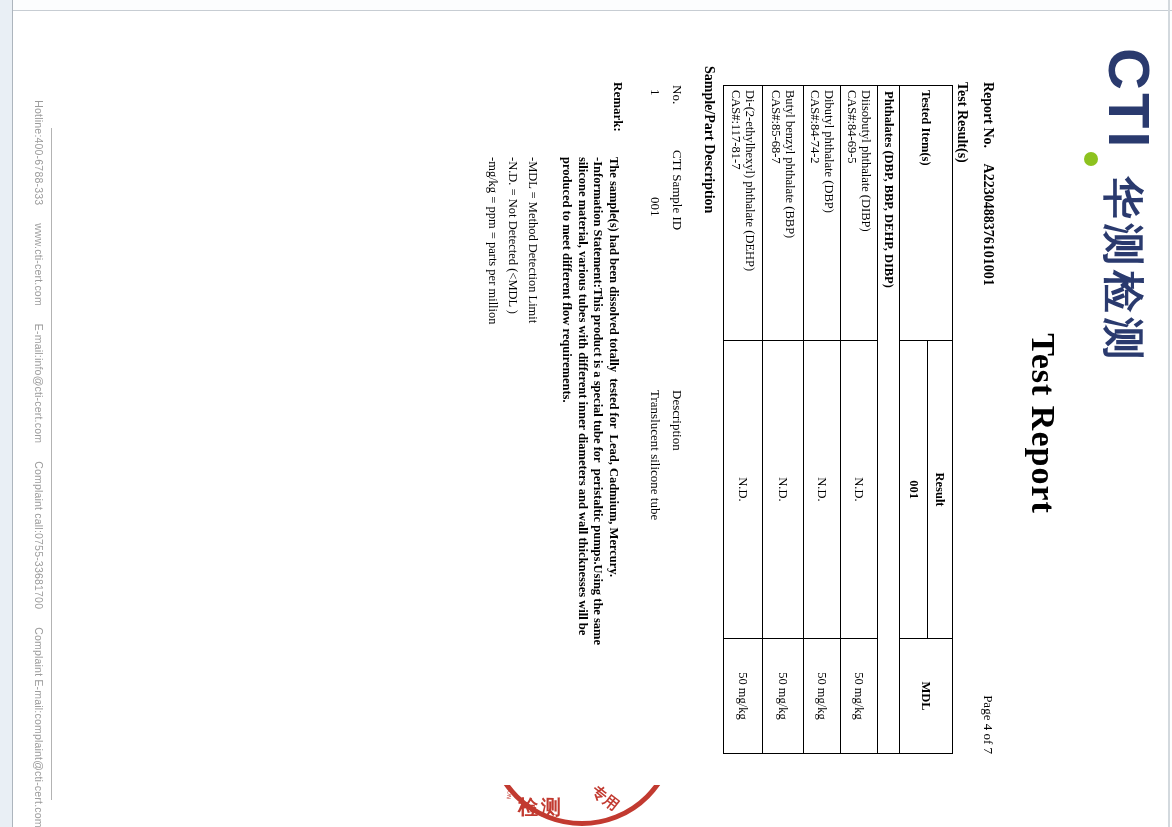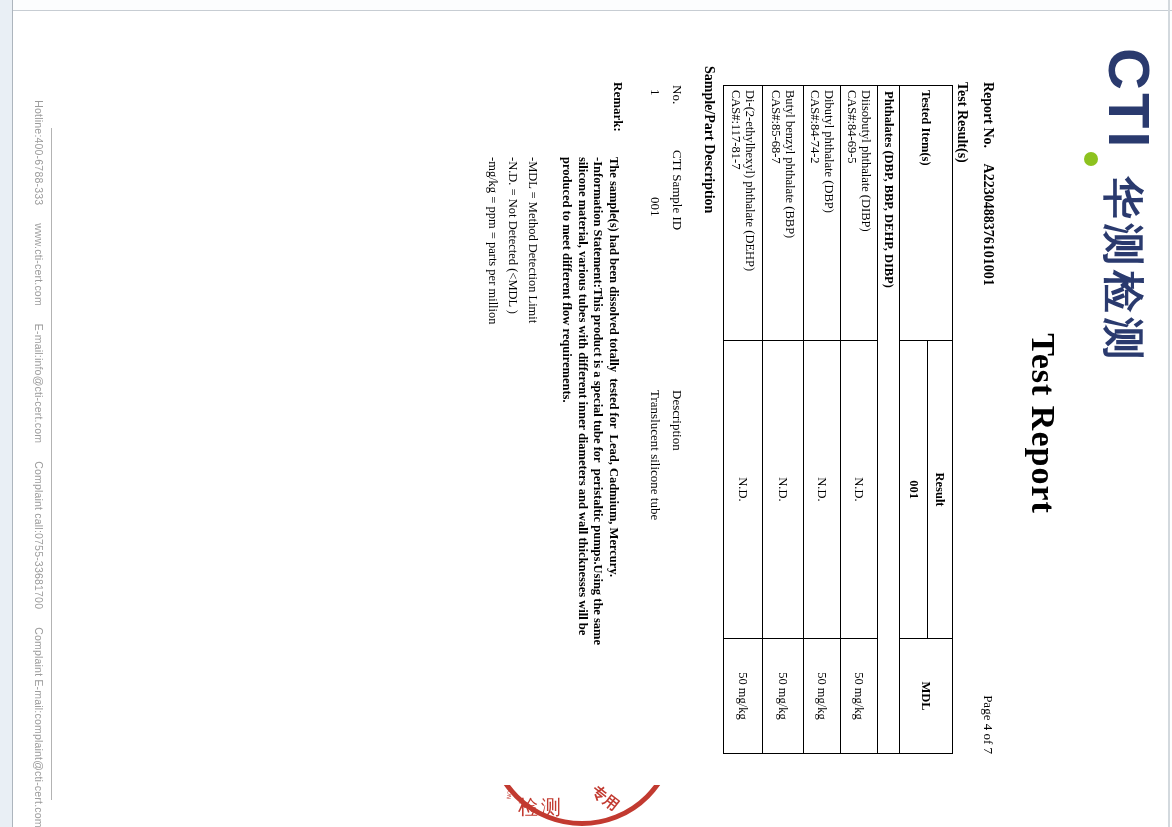--- a/index.html
+++ b/index.html
@@ -71,21 +71,21 @@
   .footer-text{
     position:absolute;left:100px;top:1127px;width:708px;
     display:flex;justify-content:center;gap:18px;
     font-family:"Liberation Sans","DejaVu Sans",sans-serif;
     font-size:10.5px;color:#9b9b9b;letter-spacing:0.2px;white-space:nowrap;
   }
 
   
   .seal{position:absolute;left:486px;top:785px;width:184px;height:42px;overflow:hidden;z-index:6;color:#c23a30;}
   .seal-ring{position:absolute;left:1px;top:-149px;width:180px;height:180px;border:5px solid #c23a30;border-radius:50%;}
-  .seal-t1{position:absolute;left:32px;top:9px;font-size:20px;font-weight:normal;letter-spacing:3px;font-family:"Liberation Sans",sans-serif;text-align:right;}
+  .seal-t1{position:absolute;left:32px;top:9px;font-size:20px;font-weight:bold;letter-spacing:3px;font-family:"Liberation Sans",sans-serif;text-align:right;}
   .seal-t2{position:absolute;left:104px;top:4px;font-size:15px;font-weight:bold;transform:rotate(38deg);font-family:"Liberation Sans",sans-serif;}
   .seal-small{position:absolute;left:18px;top:6px;font-size:6px;transform:rotate(-80deg);font-family:"Liberation Sans",sans-serif;}
 </style>
 </head>
 <body>
 
 <div class="edge-top"></div>
 <div class="edge-left"></div>
 <div class="edge-right"></div>
 

